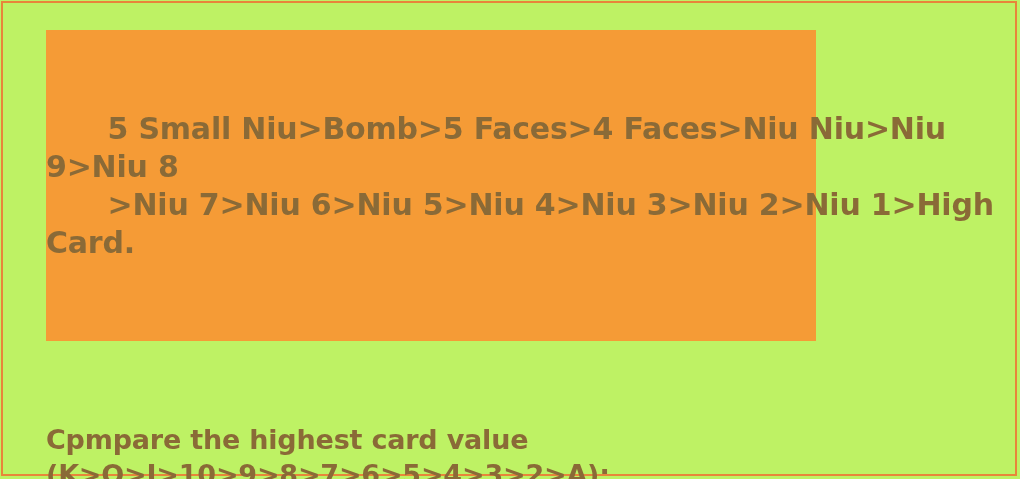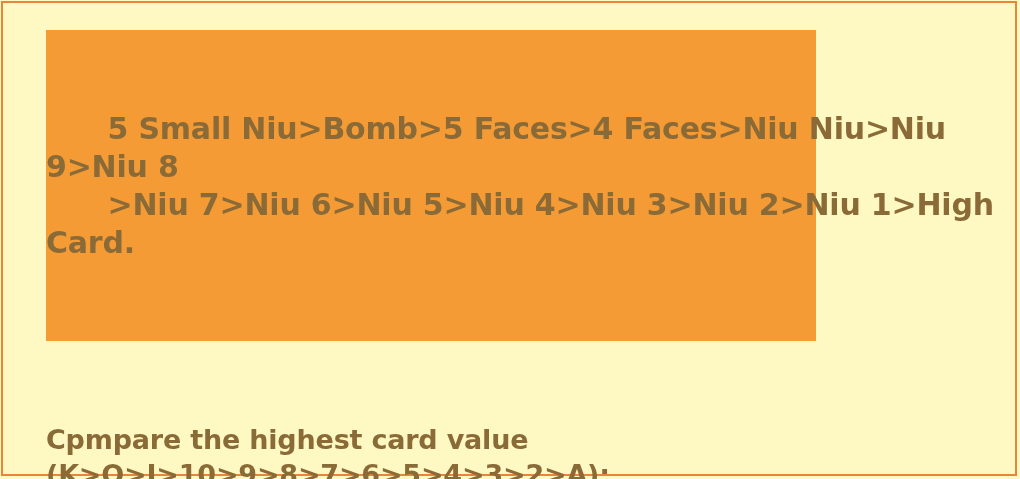--- a/index.html
+++ b/index.html
@@ -10,21 +10,21 @@
     width: 1020px;
     height: 479px;
     background: #ffffff;
     font-family: "DejaVu Sans", sans-serif;
     overflow: hidden;
   }
   #page {
     position: relative;
     width: 1020px;
     height: 479px;
-    background: #fef9c3;
+    background: #bef264;
   }
   
   .frame {
     position: absolute;
     left: 1px;
     top: 1px;
     width: 1016px;
     height: 475px;
     border: 2px solid #e8853a;
     box-sizing: border-box;

